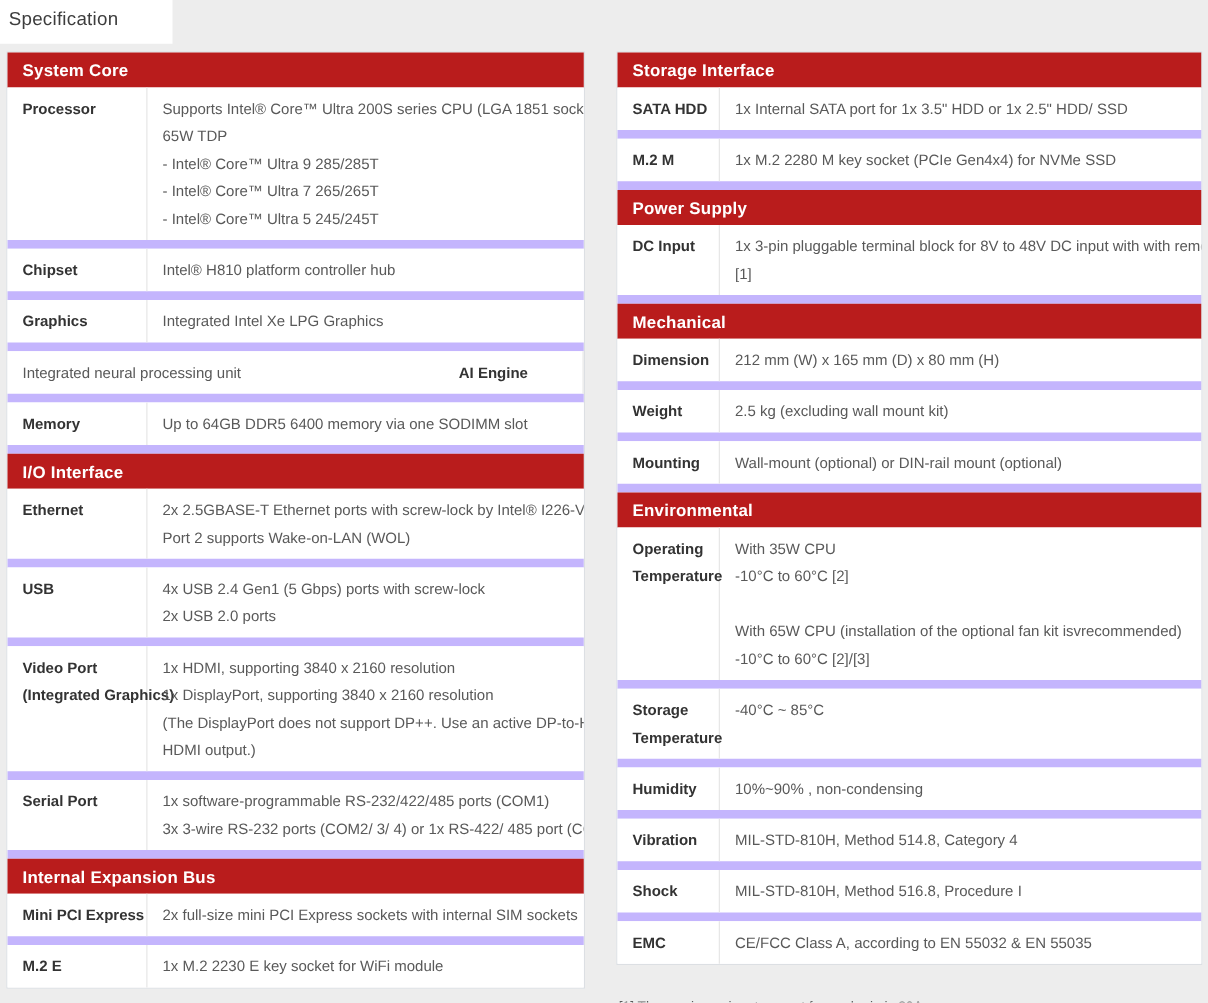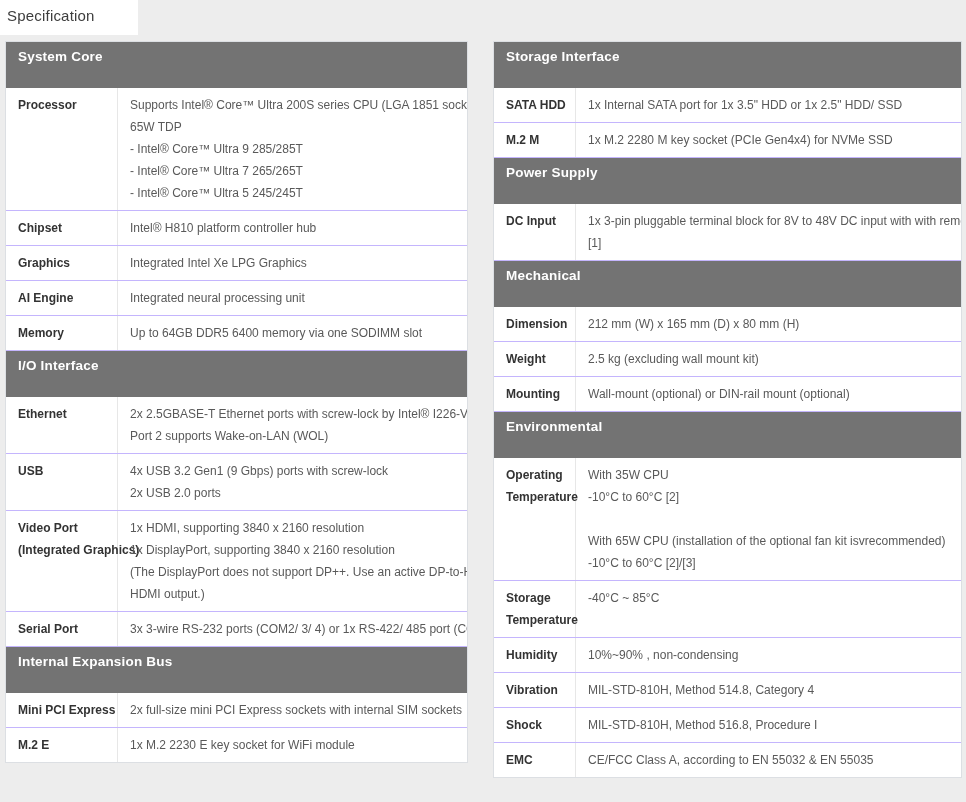--- a/index.html
+++ b/index.html
@@ -30,32 +30,32 @@
   .spec-column.right { width: 469px; }
 
   .spec-table {
     border: 1px solid #dcdfe3;
     background: #ffffff;
     box-sizing: border-box;
     width: 100%;
   }
 
   .sec-header {
-    background: #737373;
+    background: #b91c1c;
     color: #ffffff;
     font-weight: bold;
     font-size: 13.5px;
-    height: 46px; line-height: 30px;
+    height: 28px; line-height: 30px;
     padding-left: 12px;
     letter-spacing: 0.2px;
   }
 
   .spec-row {
     display: flex;
-    border-bottom: 1px solid #c4b5fd;
+    border-bottom: 7px solid #c4b5fd;
     background: #ffffff;
   }
   .spec-row:last-child { border-bottom: none; }
 
   .cell { padding: 6px 10px 6px 12px; box-sizing: border-box; }
   .cell .line { line-height: 22px; min-height: 22px; font-size: 12px; white-space: nowrap; }
 
   .cell.label {
     border-right: 1px solid #e7e7e7;
     flex: 0 0 auto;
@@ -107,25 +107,25 @@
           </div>
           <div class="spec-row">
             <div class="cell label">
               <div class="line">Graphics</div>
             </div>
             <div class="cell value">
               <div class="line">Integrated Intel Xe LPG Graphics</div>
             </div>
           </div>
           <div class="spec-row">
+            <div class="cell value">
+              <div class="line">Integrated neural processing unit</div>
+            </div>
             <div class="cell label">
               <div class="line">AI Engine</div>
-            </div>
-            <div class="cell value">
-              <div class="line">Integrated neural processing unit</div>
             </div>
           </div>
           <div class="spec-row">
             <div class="cell label">
               <div class="line">Memory</div>
             </div>
             <div class="cell value">
               <div class="line">Up to 64GB DDR5 6400 memory via one SODIMM slot</div>
             </div>
           </div>
@@ -137,41 +137,42 @@
             <div class="cell value">
               <div class="line">2x 2.5GBASE-T Ethernet ports with screw-lock by Intel® I226-V GbE controllers</div>
               <div class="line">Port 2 supports Wake-on-LAN (WOL)</div>
             </div>
           </div>
           <div class="spec-row">
             <div class="cell label">
               <div class="line">USB</div>
             </div>
             <div class="cell value">
-              <div class="line">4x USB 3.2 Gen1 (9 Gbps) ports with screw-lock</div>
+              <div class="line">4x USB 2.4 Gen1 (5 Gbps) ports with screw-lock</div>
               <div class="line">2x USB 2.0 ports</div>
             </div>
           </div>
           <div class="spec-row">
             <div class="cell label">
               <div class="line">Video Port</div>
               <div class="line">(Integrated Graphics)</div>
             </div>
             <div class="cell value">
               <div class="line">1x HDMI, supporting 3840 x 2160 resolution</div>
               <div class="line">1x DisplayPort, supporting 3840 x 2160 resolution</div>
               <div class="line">(The DisplayPort does not support DP++. Use an active DP-to-HDMI adapter for</div>
               <div class="line">HDMI output.)</div>
             </div>
           </div>
           <div class="spec-row">
             <div class="cell label">
               <div class="line">Serial Port</div>
             </div>
             <div class="cell value">
+              <div class="line">1x software-programmable RS-232/422/485 ports (COM1)</div>
               <div class="line">3x 3-wire RS-232 ports (COM2/ 3/ 4) or 1x RS-422/ 485 port (COM2)</div>
             </div>
           </div>
           <div class="sec-header">Internal Expansion Bus</div>
           <div class="spec-row">
             <div class="cell label">
               <div class="line">Mini PCI Express</div>
             </div>
             <div class="cell value">
               <div class="line">2x full-size mini PCI Express sockets with internal SIM sockets</div>

